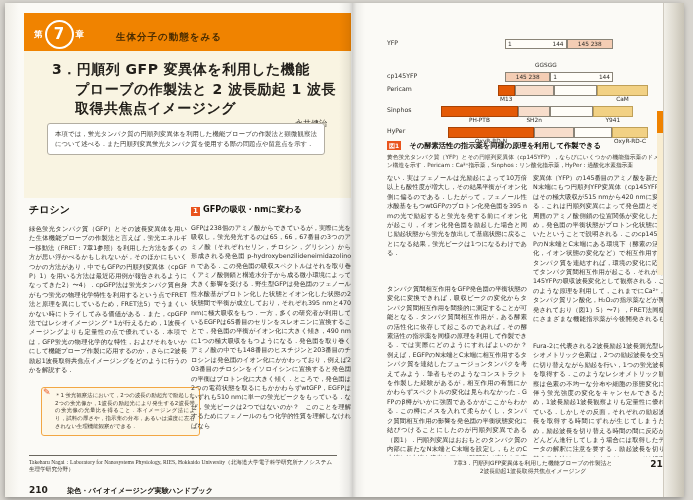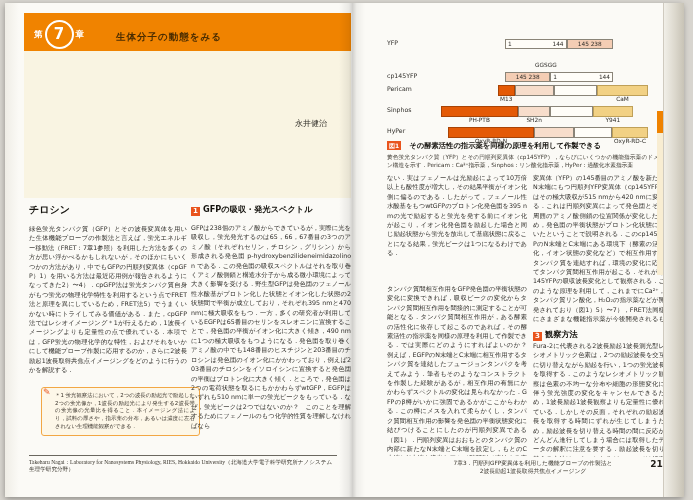--- a/index.html
+++ b/index.html
@@ -90,38 +90,48 @@
     <div class="chapter-band">
       <div class="badge">
         <span class="b-side">第</span>
         <span class="b-circle">7</span>
         <span class="b-side">章</span>
       </div>
       <span class="chapter-title">生体分子の動態をみる</span>
     </div>
 
     <div class="title-block">
+      <div class="article-title">
+        <div>3．円順列 GFP 変異体を利用した機能</div>
+        <div class="tl2">プローブの作製法と 2 波長励起 1 波長</div>
+        <div class="tl2">取得共焦点イメージング</div>
+      </div>
       <span class="author">永井健治</span>
+      <div class="abstract-box">本項では，蛍光タンパク質の円順列変異体を利用した機能プローブの作製法と顕微観察法について述べる．また円順列変異蛍光タンパク質を使用する際の問題点や留意点を示す．</div>
     </div>
 
     <h3 class="intro-h">チロシン</h3>
     <p class="jbody p-intro">緑色蛍光タンパク質（GFP）とその波長変異体を用いた生体機能プローブの作製法と言えば，蛍光エネルギー移動法（FRET：7章1参照）を利用した方法を多くの方が思い浮かべるかもしれないが，そのほかにもいくつかの方法があり，中でもGFPの円順列変異体（cpGFP）1）を用いる方法は最近応用例が報告されるようになってきた2）〜4）．cpGFP法は蛍光タンパク質自身がもつ蛍光の物理化学特性を利用するという点でFRET法と原理を異にしているため，FRET法5）でうまくいかない時にトライしてみる価値がある．また，cpGFP法ではレシオイメージング＊1が行えるため，1波長イメージングよりも定量性の点で優れている．本項では，GFP蛍光の物理化学的な特性，およびそれをいかにして機能プローブ作製に応用するのか，さらに2波長励起1波長取得共焦点イメージングをどのように行うのかを解説する．</p>
 
     <div class="note-box">
       <span class="note-icon">✎</span>
       <span>＊1 蛍光観察法において，2つの波長の励起光で励起した2つの蛍光像か，1波長の励起光により発生する2波長帯の蛍光像の光量比を得ること．本イメージング法により，試料の厚さや，指示薬の分布，あるいは濃度に左右されない生理機能観察ができる．</span>
     </div>
 
     <div class="sec-h sech-l2">
-      <span class="sec-num">1</span><span>GFPの吸収・発光スペクトル</span>
+      <span class="sec-num">1</span><span>GFPの吸収・nmに変わる</span>
     </div>
     <p class="jbody p-sec1">GFPは238個のアミノ酸からできているが，実際に光を吸収し，蛍光発光するのは65，66，67番目の3つのアミノ酸（それぞれセリン，チロシン，グリシン）から形成される発色団 p-hydroxybenzilideneimidazolinon である．この発色団の吸収スペクトルはそれを取り巻くアミノ酸側鎖と構造水分子から成る微小環境によって大きく影響を受ける．野生型GFPは発色団のフェノール性水酸基がプロトン化した状態とイオン化した状態の2状態間で平衡が成立しており，それぞれ395 nmと470 nmに極大吸収をもつ．一方，多くの研究者が利用しているEGFPは65番目のセリンをスレオニンに置換することで，発色団の平衡がイオン化に大きく傾き，490 nmに1つの極大吸収をもつようになる．発色団を取り巻くアミノ酸の中でも148番目のヒスチジンと203番目のチロシンは発色団のイオン化にかかわっており，例えば203番目のチロシンをイソロイシンに置換すると発色団の平衡はプロトン化に大きく傾く．ところで，発色団は2つの電荷状態を取るにもかかわらずwtGFP，EGFPはいずれも510 nmに単一の蛍光ピークをもっている．なぜ，蛍光ピークは2つではないのか？　このことを理解するためにフェノールのもつ化学的性質を理解しなければなら</p>
 
     <div class="footer-rule"></div>
     <p class="credit">Takeharu Nagai：Laboratory for Nanosystems Physiology, RIES, Hokkaido University（北海道大学電子科学研究所ナノシステム生理学研究分野）</p>
+    <div class="pageline">
+      <span class="pnum">210</span>
+      <span class="btitle">染色・バイオイメージング実験ハンドブック</span>
+    </div>
   </div>
 
   <div class="page-right">
 
     <div class="figure">
       <div>
           <div class="fig-row" style="margin-bottom: 3px;">
             <span class="fig-label">YFP</span>
             <div class="fig-bar" style="margin-left: 120px; width: 108px; height: 10px;">
               <div class="seg seg-white" style="width: 57%;">
@@ -197,23 +207,20 @@
       </div>
       <p class="cap-body">黄色蛍光タンパク質（YFP）とその円順列変異体（cp145YFP），ならびにいくつかの機能指示薬のドメイン構造を示す．Pericam：Ca²⁺指示薬，Sinphos：リン酸化指示薬，HyPer：過酸化水素指示薬</p>
     </div>
 
     <p class="jbody p-r1a">ない．実はフェノールは光励起によって10万倍以上も酸性度が増大し，その結果平衡がイオン化側に偏るのである．したがって，フェノール性水酸基をもつwtGFPのプロトン化発色団を395 nmの光で励起すると蛍光を発する前にイオン化が起こり，イオン化発色団を励起した場合と同じ励起状態から蛍光を放出して基底状態に戻ることになる結果，蛍光ピークは1つになるわけである．</p>
 
     <p class="jbody p-r1b">タンパク質間相互作用をGFP発色団の平衡状態の変化に変換できれば，吸収ピークの変化からタンパク質間相互作用を間接的に測定することが可能となる．タンパク質間相互作用が，ある酵素の活性化に依存して起こるのであれば，その酵素活性の指示薬を同様の原理を利用して作製できる．では実際にどのようにすればよいのか？　例えば，EGFPのN末端とC末端に相互作用するタンパク質を連結したフュージョンタンパクを考えてみよう．筆者もそのようなコンストラクトを作製した経験があるが，相互作用の有無にかかわらずスペクトルの変化は見られなかった．GFPのβ樽がいかに強固であるかがここからわかる．この樽にメスを入れて柔らかくし，タンパク質間相互作用の影響を発色団の平衡状態変化に結びつけることにしたのが円順列変異である（図1）．円順列変異はおおもとのタンパク質の内部に新たなN末端とC末端を設定し，もとのC末端とN末端を適当なアミノ酸配列で連結する変異である．例えば，黄色発光</p>
 
     <p class="jbody p-r2a">変異体（YFP）の145番目のアミノ酸を新たなN末端にもつ円順列YFP変異体（cp145YFP）はその極大吸収が515 nmから420 nmに変わる．これは円順列変異によって発色団とその周囲のアミノ酸側鎖の位置関係が変化したため，発色団の平衡状態がプロトン化状態に傾いたということで説明される．このcp145YFPのN末端とC末端にある環境下（酵素の活性化，イオン状態の変化など）で相互作用するタンパク質を連結すれば，環境の変化に応じてタンパク質間相互作用が起こる．それがcp145YFPの吸収波長変化として観察される．このような原理を利用して，これまでにCa²⁺，タンパク質リン酸化，H₂O₂の指示薬などが開発されており（図1）5）〜7），FRET法同様にさまざまな機能指示薬が今後開発されるものと期待される．</p>
 
-    <div class="sec-h sech-r3">
-      <span class="sec-num">3</span><span>観察方法</span>
-    </div>
     <p class="jbody p-r2b">Fura-2に代表される2波長励起1波長測光型レシオメトリック色素は，2つの励起波長を交互に切り替えながら励起を行い，1つの蛍光波長を取得する．このようなレシオメトリック観察は色素の不均一な分布や細胞の形態変化に伴う蛍光強度の変化をキャンセルできるため，1波長励起1波長観察よりも定量性に優れている．しかしその反面，それぞれの励起波長を取得する時間にずれが生じてしまうため，励起波長を切り替える時間の間に反応がどんどん進行してしまう場合には取得したデータの解釈に注意を要する．励起波長を切り替える方法はいくつかあるが，ここでは紙面の都合上，単点走査型レーザー共焦点顕微鏡を使って2波長励起1波長イメージングを高い空間分解能</p>
 
     <div class="footer-right">
       <div>7章3．円順列GFP変異体を利用した機能プローブの作製法と</div>
       <div>2波長励起1波長取得共焦点イメージング</div>
       <span class="pnum-r">211</span>
     </div>
   </div>
 
   <div class="gutter"></div>

